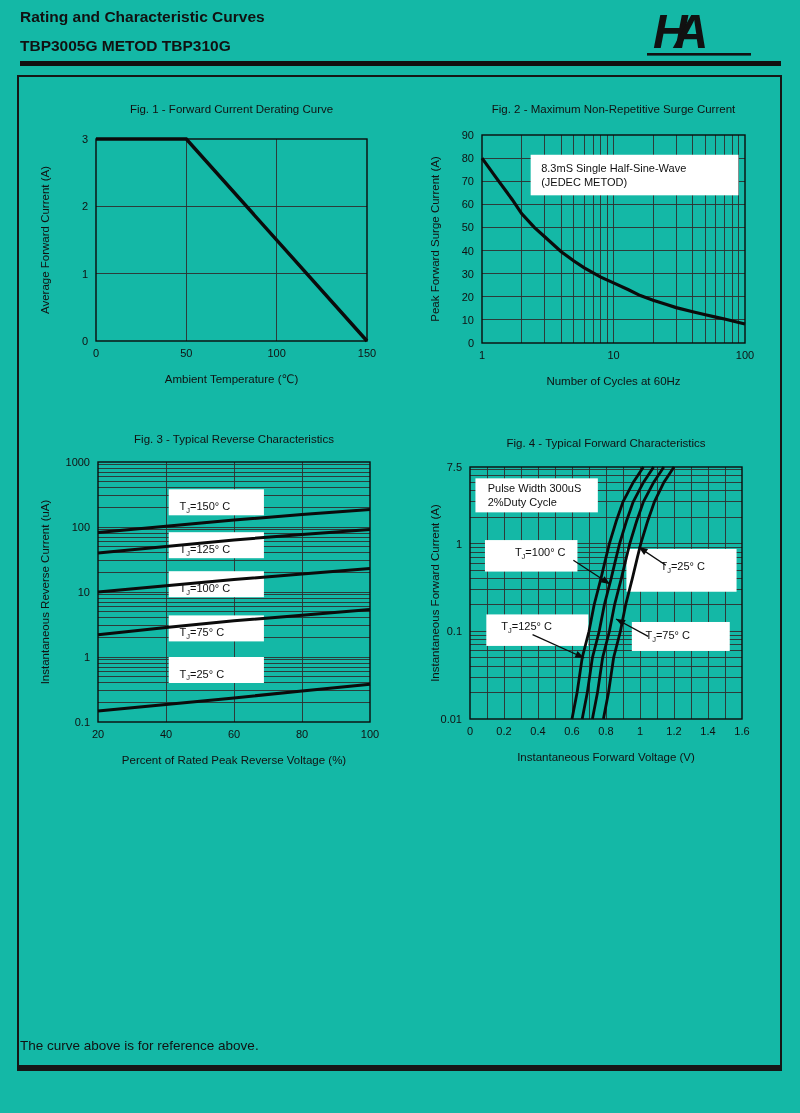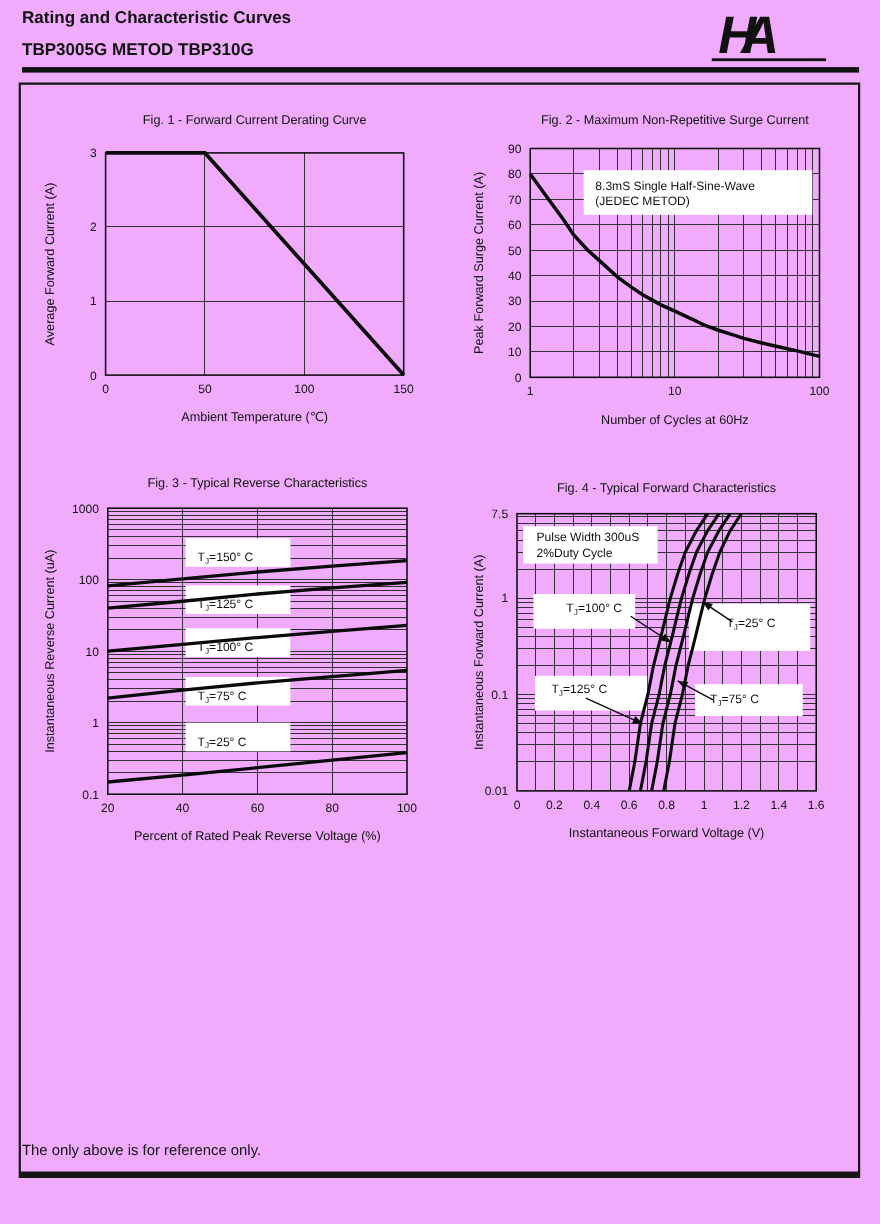--- a/index.html
+++ b/index.html
@@ -1,16 +1,16 @@
 <!DOCTYPE html>
 <html><head>
 <meta charset="utf-8">
 <style>
   html,body{margin:0;padding:0;background:#ffffff;}
-  #page{position:relative;width:800px;height:1113px;background:#f0abfc;overflow:hidden;
+  #page{position:relative;width:800px;height:1113px;background:#14b8a6;overflow:hidden;
         font-family:"Liberation Sans","DejaVu Sans",sans-serif;color:#111;}
   .hdr-title{position:absolute;left:20px;top:8px;font-size:15.5px;font-weight:bold;}
   .hdr-sub{position:absolute;left:20px;top:37px;font-size:15.5px;font-weight:bold;}
   .hdr-rule{position:absolute;left:20px;top:61px;width:761px;height:5px;background:#111;}
   .logo{position:absolute;left:645px;top:6px;width:120px;height:54px;}
   .mainbox{position:absolute;left:17px;top:75px;width:765px;height:996px;
            border:2px solid #161616;border-bottom:6px solid #161616;box-sizing:border-box;}
   .note{position:absolute;left:20px;top:1038px;font-size:13.5px;}
   .chart{position:absolute;}
   svg text{font-family:"Liberation Sans","DejaVu Sans",sans-serif;fill:#111;}
@@ -263,14 +263,14 @@
         <line x1="158.36" y1="132.24" x2="195.08" y2="156.18" stroke="#0b0b0b" stroke-width="1.3"></line>
         <polygon points="195.1,156.2 189.5,148.2 185.6,154.3" fill="#0b0b0b"></polygon>
         <line x1="250.84" y1="137.28" x2="223.64" y2="119.136" stroke="#0b0b0b" stroke-width="1.3"></line>
         <polygon points="223.6,119.1 229.1,127.1 233.1,121.1" fill="#0b0b0b"></polygon>
         <line x1="117.56" y1="206.58" x2="169.24" y2="230.016" stroke="#0b0b0b" stroke-width="1.3"></line>
         <polygon points="169.2,230.0 162.5,223.0 159.6,229.6" fill="#0b0b0b"></polygon>
         <line x1="233.16" y1="208.34400000000002" x2="201.06400000000002" y2="190.956" stroke="#0b0b0b" stroke-width="1.3"></line>
         <polygon points="201.1,191.0 207.3,198.4 210.7,192.1" fill="#0b0b0b"></polygon>
       </svg></div>
 
-  <div class="note">The only above is for reference only.</div>
+  <div class="note">The curve above is for reference above.</div>
 </div>
 
 </body></html>

